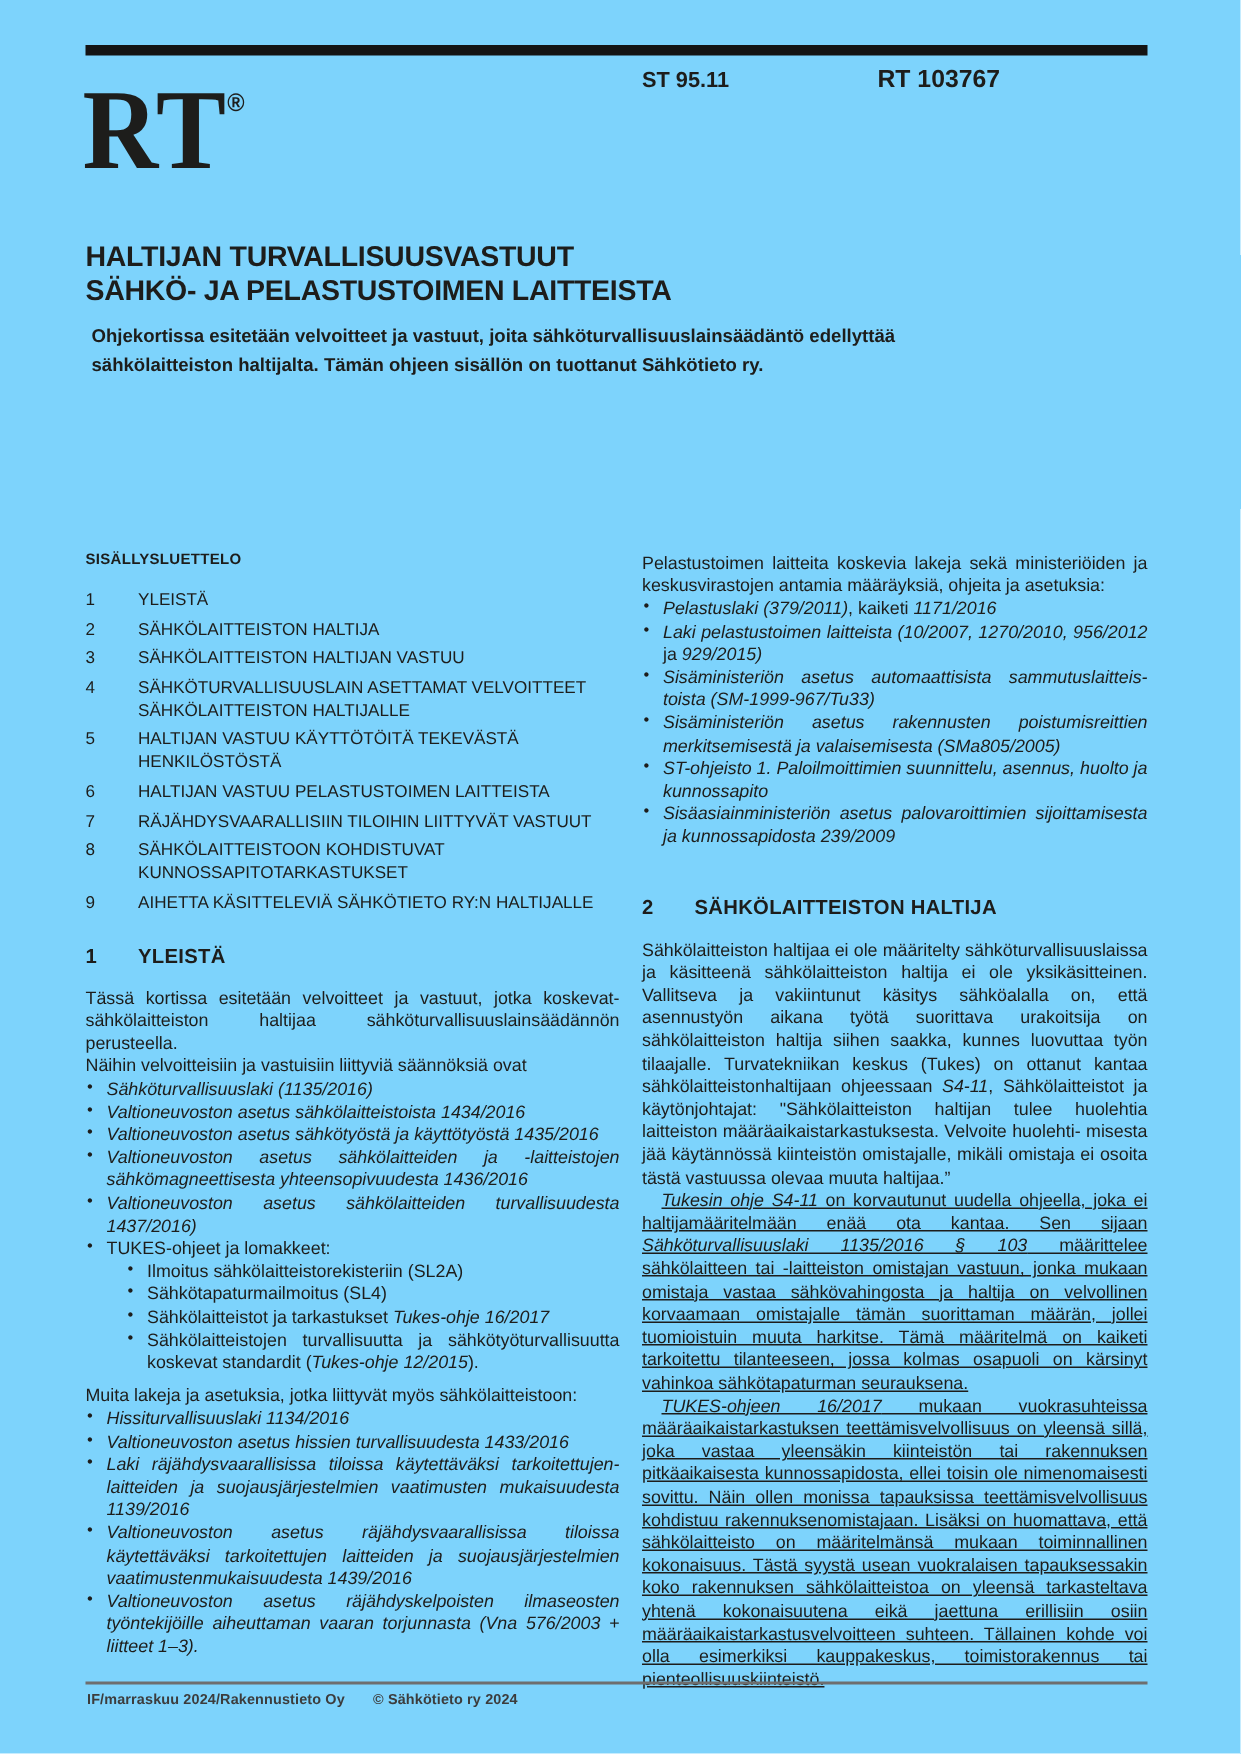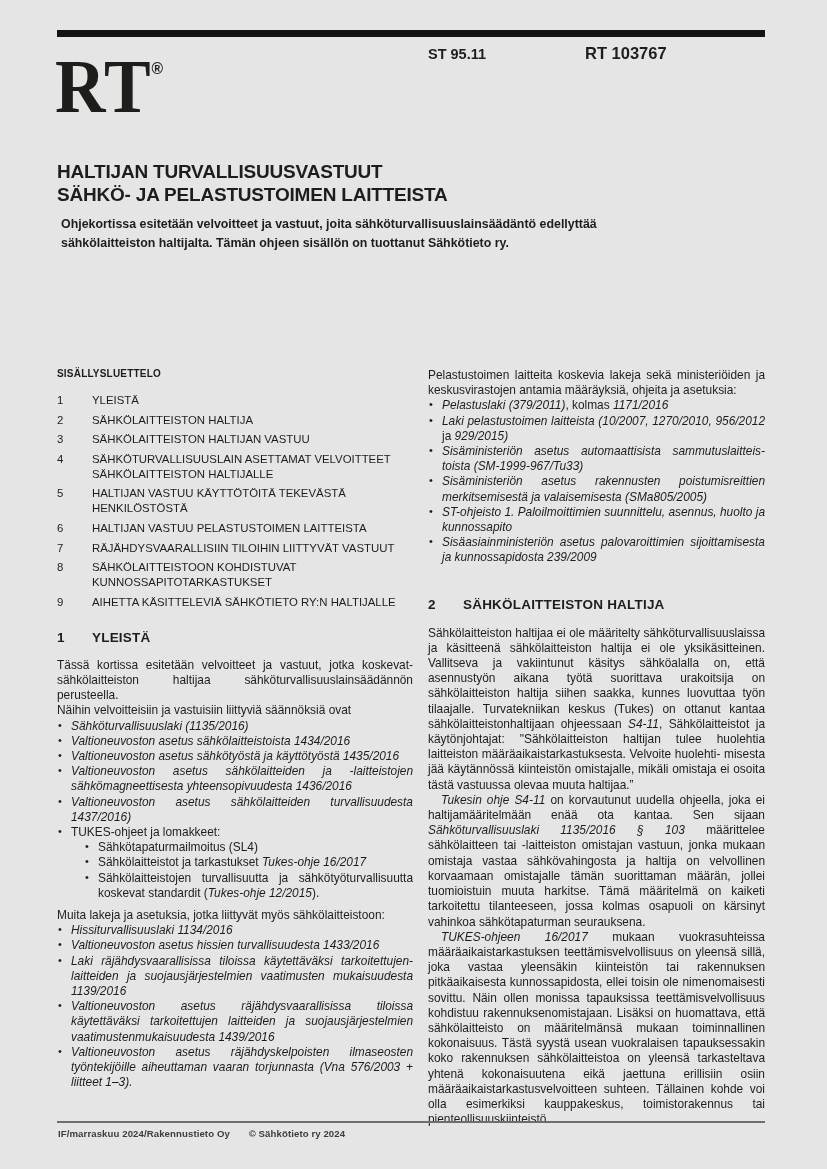--- a/index.html
+++ b/index.html
@@ -1,21 +1,21 @@
 <!DOCTYPE html>
 <html lang="fi"><head>
 <meta charset="utf-8">
 <style>
   html,body{margin:0;padding:0;background:#ffffff;}
   body{
     width:827px;height:1169px;position:relative;overflow:hidden;
     font-family:"Liberation Sans","DejaVu Sans",sans-serif;
     color:#1d1d1b;
   }
-  .page{position:absolute;inset:0;background:#e5e5e5;}
+  .page{position:absolute;inset:0;background:#7dd3fc;}
 
   
   .topbar{position:absolute;left:57px;top:30px;width:708px;height:7px;background:#141414;}
   .logo{
     position:absolute;left:55px;top:34px;
     font-family:"Liberation Serif","DejaVu Serif",serif;
     font-weight:bold;font-size:76px;line-height:70px;letter-spacing:1px;
     transform-origin:left top;transform:scaleX(0.92);
   }
   .logo sup{font-size:17px;font-weight:bold;vertical-align:38px;letter-spacing:0;
@@ -29,21 +29,21 @@
   .title .tl{display:block;}
   .intro{position:absolute;left:57px;top:211px;width:548px;margin:4px;font-weight:bold;font-size:12.4px;line-height:19px;}
 
   
   .col{position:absolute;top:368px;}
   .col-left{left:57px;width:356px;}
   .col-right{left:428px;width:337px;}
   .body{margin:0;font-size:11.9px;line-height:15.2px;}
   .just{text-align:justify;}
   .it{font-style:italic;}
-  .indent{text-indent:13px;}
+  .indent{text-indent:13px;text-decoration:underline;}
   .gap-top{margin-top:7px;}
 
   .toc-heading{margin:0 0 14px 0;font-size:10px;font-weight:bold;letter-spacing:0.2px;}
   .toc-row{display:flex;margin-bottom:4.6px;font-size:11.4px;line-height:15px;}
   .toc-num{flex:0 0 35px;}
   .toc-label{flex:1;}
 
   .sec-heading{margin:20px 0 13px 0;font-size:13.5px;font-weight:bold;letter-spacing:0.2px;}
   .sec-heading.sec2{margin-top:31px;margin-bottom:14px;}
   .sec-num{display:inline-block;width:35px;}
@@ -127,39 +127,40 @@
     </div>
     <p class="body just">Tässä kortissa esitetään velvoitteet ja vastuut, jotka koskevat-sähkölaitteiston haltijaa sähköturvallisuuslainsäädännön perusteella.</p>
     <p class="body">Näihin velvoitteisiin ja vastuisiin liittyviä säännöksiä ovat</p>
     <ul class="blist">
         <li><span class="it">Sähköturvallisuuslaki (1135/2016)</span></li>
         <li><span class="it">Valtioneuvoston asetus sähkölaitteistoista 1434/2016</span></li>
         <li><span class="it">Valtioneuvoston asetus sähkötyöstä ja käyttötyöstä 1435/2016</span></li>
         <li><span class="it">Valtioneuvoston asetus sähkölaitteiden ja -laitteistojen sähkömagneettisesta yhteensopivuudesta 1436/2016</span></li>
         <li><span class="it">Valtioneuvoston asetus sähkölaitteiden turvallisuudesta 1437/2016)</span></li>
         <li><span>TUKES-ohjeet ja lomakkeet:</span><ul class="blist sub">
+            <li><span>Ilmoitus sähkölaitteistorekisteriin (SL2A)</span></li>
             <li><span>Sähkötapaturmailmoitus (SL4)</span></li>
             <li><span><span>Sähkölaitteistot ja tarkastukset </span><span class="it">Tukes-ohje 16/2017</span></span></li>
             <li><span><span>Sähkölaitteistojen turvallisuutta ja sähkötyöturvallisuutta koskevat standardit (</span><span class="it">Tukes-ohje 12/2015</span><span>).</span></span></li>
           </ul></li>
       </ul>
     <p class="body gap-top">Muita lakeja ja asetuksia, jotka liittyvät myös sähkölaitteistoon:</p>
     <ul class="blist">
         <li><span class="it">Hissiturvallisuuslaki 1134/2016</span></li>
         <li><span class="it">Valtioneuvoston asetus hissien turvallisuudesta 1433/2016</span></li>
         <li><span class="it">Laki räjähdysvaarallisissa tiloissa käytettäväksi tarkoitettujen-laitteiden ja suojausjärjestelmien vaatimusten mukaisuudesta 1139/2016</span></li>
         <li><span class="it">Valtioneuvoston asetus räjähdysvaarallisissa tiloissa käytettäväksi tarkoitettujen laitteiden ja suojausjärjestelmien vaatimustenmukaisuudesta 1439/2016</span></li>
         <li><span class="it">Valtioneuvoston asetus räjähdyskelpoisten ilmaseosten työntekijöille aiheuttaman vaaran torjunnasta (Vna 576/2003 + liitteet 1–3).</span></li>
       </ul>
   </div>
 
   <div class="col col-right">
     <p class="body just">Pelastustoimen laitteita koskevia lakeja sekä ministeriöiden ja keskusvirastojen antamia määräyksiä, ohjeita ja asetuksia:</p>
     <ul class="blist">
-        <li><span><span class="it">Pelastuslaki (379/2011)</span><span>, kolmas </span><span class="it">1171/2016</span></span></li>
+        <li><span><span class="it">Pelastuslaki (379/2011)</span><span>, kaiketi </span><span class="it">1171/2016</span></span></li>
         <li><span><span class="it">Laki pelastustoimen laitteista (10/2007, 1270/2010, 956/2012 </span><span>ja </span><span class="it">929/2015)</span></span></li>
         <li><span class="it">Sisäministeriön asetus automaattisista sammutuslaitteis- toista (SM-1999-967/Tu33)</span></li>
         <li><span class="it">Sisäministeriön asetus rakennusten poistumisreittien merkitsemisestä ja valaisemisesta (SMa805/2005)</span></li>
         <li><span class="it">ST-ohjeisto 1. Paloilmoittimien suunnittelu, asennus, huolto ja kunnossapito</span></li>
         <li><span class="it">Sisäasiainministeriön asetus palovaroittimien sijoittamisesta ja kunnossapidosta 239/2009</span></li>
       </ul>
 
     <div class="sec-heading sec2">
       <span class="sec-num">2</span><span>SÄHKÖLAITTEISTON HALTIJA</span>
     </div>

